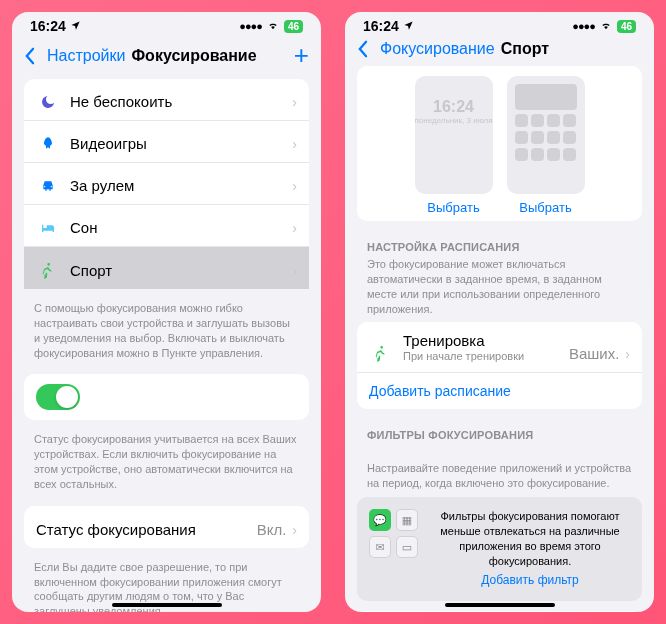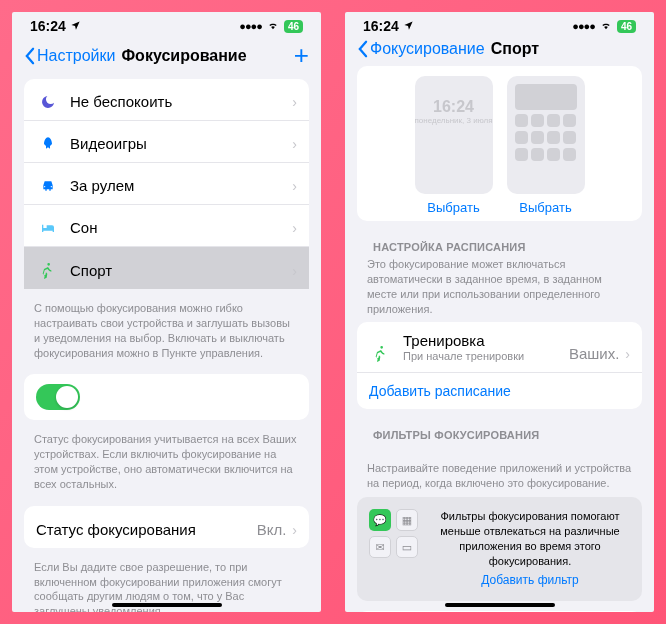--- a/index.html
+++ b/index.html
@@ -1,42 +1,42 @@
 <!DOCTYPE html>
 <html><head>
 <meta charset="utf-8">
 <style>
 * { margin: 0; padding: 0; box-sizing: border-box; font-family: -apple-system, BlinkMacSystemFont, 'Segoe UI', sans-serif; }
 body { background: linear-gradient(135deg, #ff6b8a, #ff5577); width: 666px; height: 624px; display: flex; gap: 24px; padding: 12px; }
 
-.phone { background: #f2f2f7; border-radius: 2px; width: 309px; height: 600px; overflow: hidden; display: flex; flex-direction: column; position: relative; }
+.phone { background: #f2f2f7; border-radius: 16px; width: 309px; height: 600px; overflow: hidden; display: flex; flex-direction: column; position: relative; }
 
 .status-bar { display: flex; justify-content: space-between; align-items: center; padding: 6px 18px 2px; font-size: 14px; font-weight: 600; }
 .status-left { display: flex; align-items: center; gap: 4px; }
 .status-right { display: flex; align-items: center; gap: 4px; }
 .battery { background: #34c759; color: #fff; font-size: 10px; padding: 1px 4px; border-radius: 4px; font-weight: 700; }
 
 .nav-bar { display: flex; align-items: center; justify-content: space-between; padding: 4px 12px 8px; }
-.nav-back { display: flex; align-items: flex-start; color: #007aff; font-size: 16px; gap: 2px; }
+.nav-back { display: flex; align-items: flex-start; color: #007aff; font-size: 16px; gap: 12px; }
 .nav-title { font-size: 16px; font-weight: 700; }
 .nav-plus { color: #007aff; font-size: 26px; font-weight: 300; }
 .nav-group { display: flex; align-items: center; gap: 6px; }
 
 .content { flex: 1; overflow-y: auto; }
 .section { background: #fff; border-radius: 10px; margin: 0 12px 6px; }
 .row { display: flex; align-items: flex-end; padding: 10px 12px; border-bottom: 0.5px solid #e5e5ea; min-height: 42px; }
 .row:last-child { border-bottom: none; }
 .row-icon { width: 24px; display: flex; justify-content: center; margin-right: 10px; font-size: 16px; }
 .row-label { flex: 1; font-size: 15px; }
 .chevron { color: #c7c7cc; font-size: 14px; }
 .row-value { color: #8e8e93; font-size: 15px; margin-right: 6px; }
 .row.selected { background: #d1d1d6; }
 
 .footer-text { color: #8e8e93; font-size: 11px; line-height: 1.35; padding: 6px 22px 14px; }
-.header-text { color: #8e8e93; font-size: 11px; font-weight: 600; padding: 14px 28px 2px; text-transform: uppercase; letter-spacing: 0.2px; }
+.header-text { color: #8e8e93; font-size: 11px; font-weight: 600; padding: 14px 22px 2px; text-transform: uppercase; letter-spacing: 0.2px; }
 
 .toggle { width: 44px; height: 26px; background: #34c759; border-radius: 13px; position: relative; }
 .toggle::after { content: ''; position: absolute; right: 2px; top: 2px; width: 22px; height: 22px; background: #fff; border-radius: 11px; box-shadow: 0 1px 3px rgba(0,0,0,.2); }
 
 .home-indicator { position: absolute; bottom: 5px; left: 50%; transform: translateX(-50%); width: 110px; height: 4px; background: #000; border-radius: 2px; }
 
 .preview-row { display: flex; gap: 14px; justify-content: center; padding: 10px 14px 6px; }
 .preview-card { display: flex; flex-direction: column; align-items: center; gap: 6px; }
 .preview-lock, .preview-home { width: 78px; height: 118px; background: #ebebf0; border-radius: 10px; display: flex; flex-direction: column; align-items: center; justify-content: flex-start; padding-top: 22px; }
 .preview-home { padding: 8px; gap: 4px; justify-content: flex-start; }

